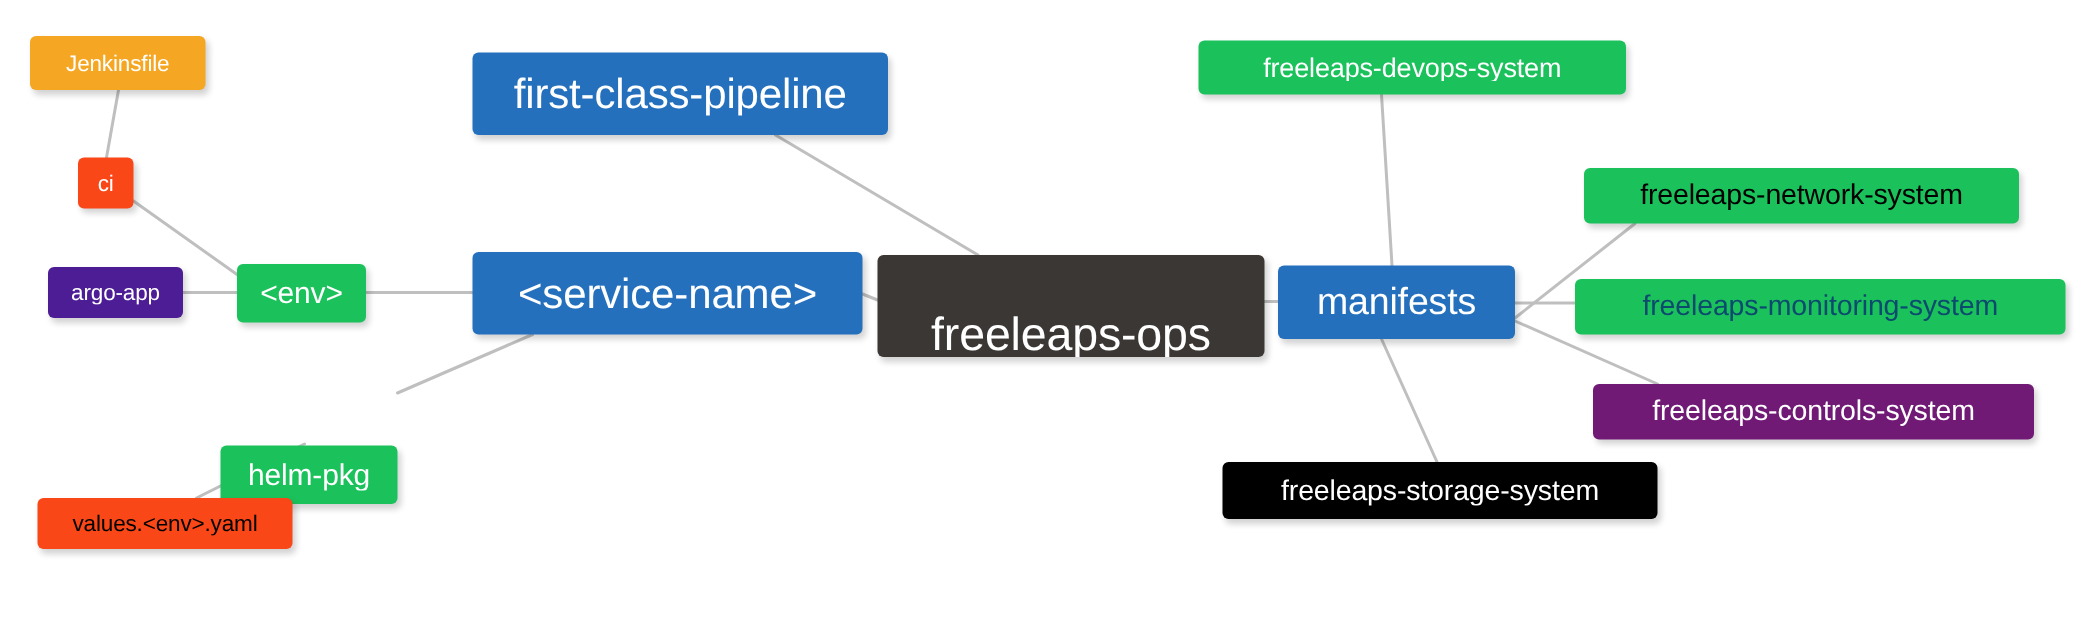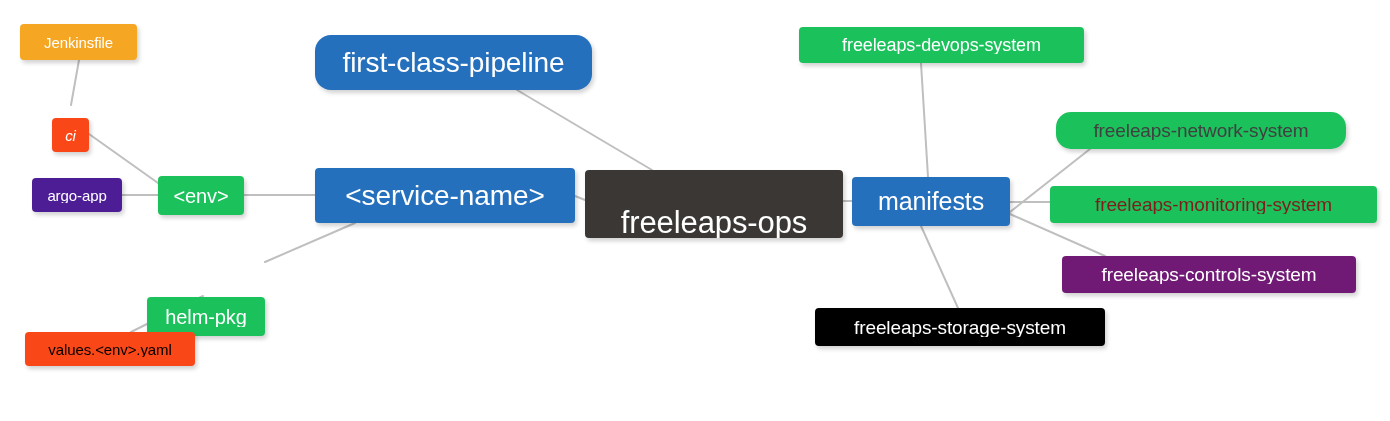--- a/index.html
+++ b/index.html
@@ -59,54 +59,54 @@
       <line x1="928" y1="177" x2="921" y2="63" stroke="#bfbfbf" stroke-width="2" stroke-linecap="round"></line>
       <line x1="1010" y1="212" x2="1090" y2="149" stroke="#bfbfbf" stroke-width="2" stroke-linecap="round"></line>
       <line x1="1010" y1="202" x2="1050" y2="202" stroke="#bfbfbf" stroke-width="2" stroke-linecap="round"></line>
       <line x1="1010" y1="214" x2="1105" y2="256" stroke="#bfbfbf" stroke-width="2" stroke-linecap="round"></line>
       <line x1="921" y1="226" x2="958" y2="308" stroke="#bfbfbf" stroke-width="2" stroke-linecap="round"></line>
     </svg>
   <div id="node-layer">
       <div class="node" style="left: 20px; top: 24px; width: 117px; height: 36px; background: rgb(245, 166, 35); font-size: 15px; color: rgb(255, 255, 255);">
         <span>Jenkinsfile</span>
       </div>
-      <div class="node" style="left: 52px; top: 118px; width: 37px; height: 34px; background: rgb(250, 71, 24); font-size: 15px; color: rgb(255, 255, 255); font-style: italic;">
+      <div class="node" style="left: 52px; top: 105px; width: 37px; height: 34px; background: rgb(250, 71, 24); font-size: 15px; color: rgb(255, 255, 255);">
         <span>ci</span>
       </div>
       <div class="node" style="left: 32px; top: 178px; width: 90px; height: 34px; background: #4c1d95; font-size: 15px; color: rgb(255, 255, 255);">
         <span>argo-app</span>
       </div>
       <div class="node" style="left: 158px; top: 176px; width: 86px; height: 39px; background: rgb(27, 194, 92); font-size: 20px; color: rgb(255, 255, 255);">
         <span>&lt;env&gt;</span>
       </div>
       <div class="node" style="left: 147px; top: 257px; width: 118px; height: 39px; background: rgb(27, 194, 92); font-size: 20px; color: rgb(255, 255, 255); margin-top: 40px;">
         <span>helm-pkg</span>
       </div>
       <div class="node" style="left: 9px; top: 332px; width: 170px; height: 34px; background: rgb(250, 71, 24); font-size: 15px; color: #000000; margin-left: 16px;">
         <span>values.&lt;env&gt;.yaml</span>
       </div>
-      <div class="node" style="left: 315px; top: 35px; width: 277px; height: 55px; background: rgb(37, 112, 189); font-size: 28px; color: rgb(255, 255, 255); border-radius: 16px;">
+      <div class="node" style="left: 315px; top: 35px; width: 277px; height: 55px; background: rgb(37, 112, 189); font-size: 28px; color: rgb(255, 255, 255);">
         <span>first-class-pipeline</span>
       </div>
       <div class="node" style="left: 315px; top: 168px; width: 260px; height: 55px; background: rgb(37, 112, 189); font-size: 28px; color: rgb(255, 255, 255);">
         <span>&lt;service-name&gt;</span>
       </div>
       <div class="node" style="left: 585px; top: 170px; width: 258px; height: 68px; background: rgb(59, 55, 53); font-size: 31px; color: rgb(255, 255, 255); align-items: flex-end;">
         <span>freeleaps-ops</span>
       </div>
       <div class="node" style="left: 852px; top: 177px; width: 158px; height: 49px; background: rgb(37, 112, 189); font-size: 25px; color: rgb(255, 255, 255);">
         <span>manifests</span>
       </div>
       <div class="node" style="left: 799px; top: 27px; width: 285px; height: 36px; background: rgb(27, 194, 92); font-size: 18px; color: rgb(255, 255, 255);">
         <span>freeleaps-devops-system</span>
       </div>
-      <div class="node" style="left: 1056px; top: 112px; width: 290px; height: 37px; background: rgb(27, 194, 92); font-size: 19px; color: #404040; border-radius: 15px;">
+      <div class="node" style="left: 1056px; top: 112px; width: 290px; height: 37px; background: rgb(27, 194, 92); font-size: 19px; color: #000000;">
         <span>freeleaps-network-system</span>
       </div>
-      <div class="node" style="left: 1050px; top: 186px; width: 327px; height: 37px; background: rgb(27, 194, 92); font-size: 19px; color: #7f1d1d;">
+      <div class="node" style="left: 1050px; top: 186px; width: 327px; height: 37px; background: rgb(27, 194, 92); font-size: 19px; color: #0c4a6e;">
         <span>freeleaps-monitoring-system</span>
       </div>
       <div class="node" style="left: 1062px; top: 256px; width: 294px; height: 37px; background: #701a75; font-size: 19px; color: rgb(255, 255, 255);">
         <span>freeleaps-controls-system</span>
       </div>
       <div class="node" style="left: 815px; top: 308px; width: 290px; height: 38px; background: #000000; font-size: 19px; color: rgb(255, 255, 255);">
         <span>freeleaps-storage-system</span>
       </div>
     </div>
 </div>

